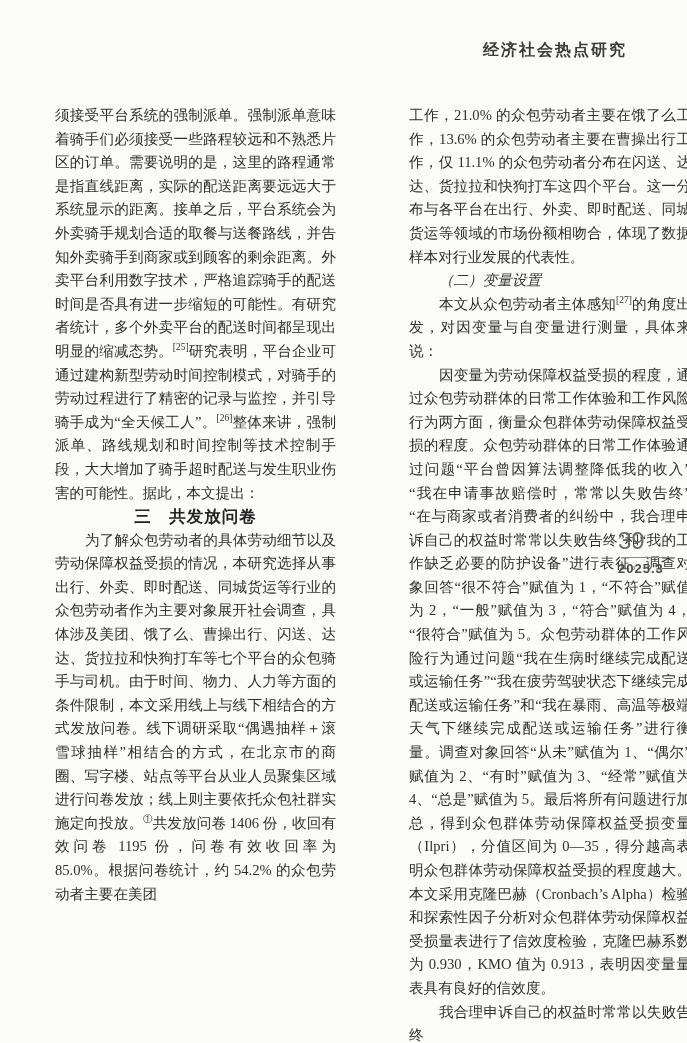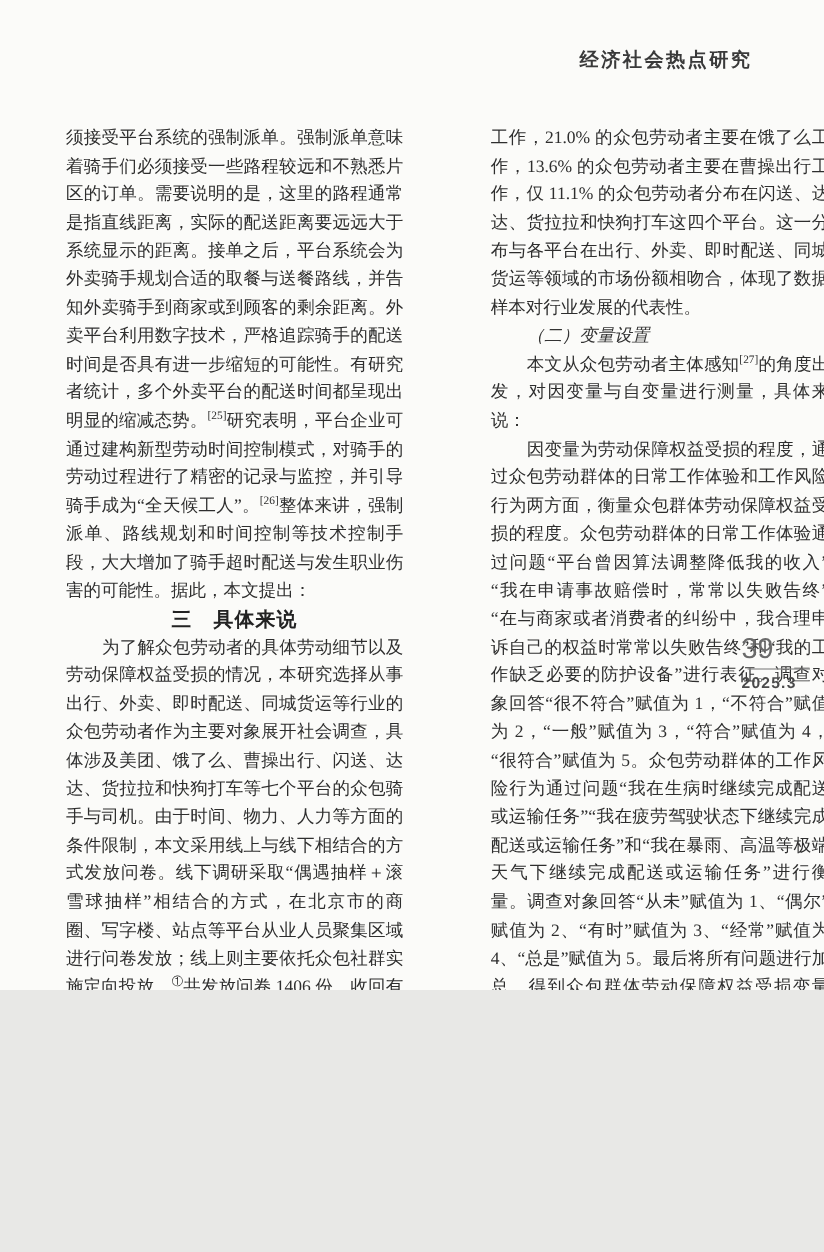--- a/index.html
+++ b/index.html
@@ -2,21 +2,21 @@
 <html lang="zh"><head>
 <meta charset="utf-8">
 <style>
   html,body { margin:0; padding:0; }
   body {
     background:#e8e8e6;
     font-family:"Liberation Serif","DejaVu Serif",serif;
   }
   .page {
     position:relative;
-    width:687px; height:825px;
+    width:687px; height:1043px;
     margin:0 auto;
     background:#fbfbf9;
     overflow:hidden;
     color:#2f2f2f;
   }
   .running-header {
     position:absolute;
     top:40px; left:0; width:627px;
     text-align:right;
     font-weight:bold;
@@ -85,21 +85,21 @@
 <body>
 
 <div class="page">
 
   <div class="running-header">经济社会热点研究</div>
 
   <div class="col col-left">
     <p><span>须接受平台系统的强制派单。强制派单意味着骑手们必须接受一些路程较远和不熟悉片区的订单。需要说明的是，这里的路程通常是指直线距离，实际的配送距离要远远大于系统显示的距离。接单之后，平台系统会为外卖骑手规划合适的取餐与送餐路线，并告知外卖骑手到商家或到顾客的剩余距离。外卖平台利用数字技术，严格追踪骑手的配送时间是否具有进一步缩短的可能性。有研究者统计，多个外卖平台的配送时间都呈现出明显的缩减态势。</span><sup class="ref">[25]</sup><span>研究表明，平台企业可通过建构新型劳动时间控制模式，对骑手的劳动过程进行了精密的记录与监控，并引导骑手成为“全天候工人”。</span><sup class="ref">[26]</sup><span>整体来讲，强制派单、路线规划和时间控制等技术控制手段，大大增加了骑手超时配送与发生职业伤害的可能性。据此，本文提出：</span></p>
 
 
-    <p class="section-heading">三　具体来说</p>
+    <p class="section-heading">三　共发放问卷</p>
 
 
     <p class="indent"><span>为了解众包劳动者的具体劳动细节以及劳动保障权益受损的情况，本研究选择从事出行、外卖、即时配送、同城货运等行业的众包劳动者作为主要对象展开社会调查，具体涉及美团、饿了么、曹操出行、闪送、达达、货拉拉和快狗打车等七个平台的众包骑手与司机。由于时间、物力、人力等方面的条件限制，本文采用线上与线下相结合的方式发放问卷。线下调研采取“偶遇抽样＋滚雪球抽样”相结合的方式，在北京市的商圈、写字楼、站点等平台从业人员聚集区域进行问卷发放；线上则主要依托众包社群实施定向投放。</span><sup class="ref">①</sup><span>共发放问卷 1406 份，收回有效问卷 1195 份，问卷有效收回率为 85.0%。根据问卷统计，约 54.2% 的众包劳动者主要在美团</span></p>
   </div>
 
   <div class="col col-right">
     <p>工作，21.0% 的众包劳动者主要在饿了么工作，13.6% 的众包劳动者主要在曹操出行工作，仅 11.1% 的众包劳动者分布在闪送、达达、货拉拉和快狗打车这四个平台。这一分布与各平台在出行、外卖、即时配送、同城货运等领域的市场份额相吻合，体现了数据样本对行业发展的代表性。</p>
 
     <p class="subheading">（二）变量设置</p>
 

